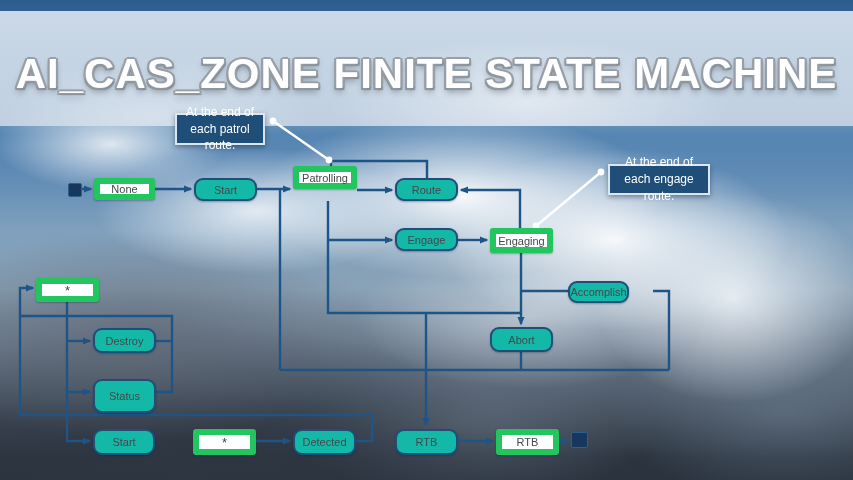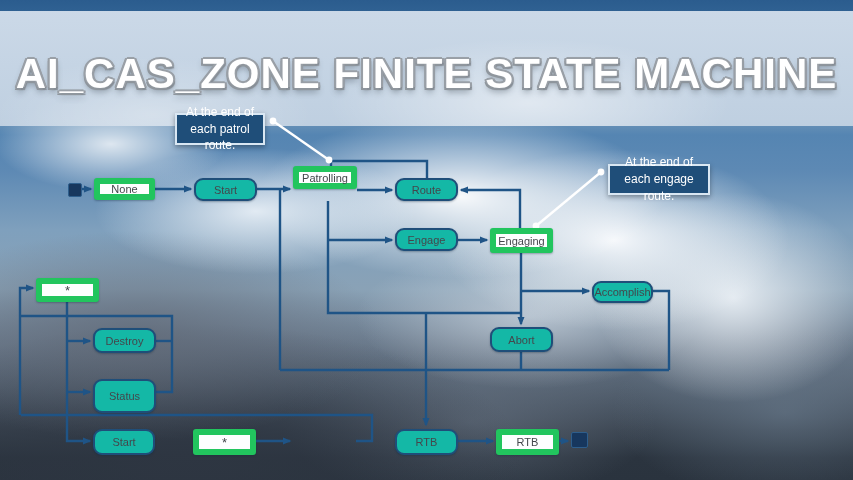--- a/index.html
+++ b/index.html
@@ -133,41 +133,44 @@
       </div>
       <div class="node event" style="left: 395px; top: 178px; width: 63px; height: 23px;">
         <span>Route</span>
       </div>
       <div class="node event" style="left: 395px; top: 228px; width: 63px; height: 23px;">
         <span>Engage</span>
       </div>
       <div class="node state" style="left: 490px; top: 228px; width: 63px; height: 25px;">
         <span>Engaging</span>
       </div>
-      <div class="node event" style="left: 592px; top: 281px; width: 61px; height: 22px;">
+      <div class="node event" style="left: 568px; top: 281px; width: 61px; height: 22px;">
         <span>Accomplish</span>
       </div>
       <div class="node event" style="left: 490px; top: 327px; width: 63px; height: 25px;">
         <span>Abort</span>
       </div>
       <div class="node state" style="left: 36px; top: 278px; width: 63px; height: 24px;">
         <span class="asterisk">*</span>
       </div>
       <div class="node event" style="left: 93px; top: 328px; width: 63px; height: 25px;">
         <span>Destroy</span>
       </div>
       <div class="node event" style="left: 93px; top: 379px; width: 63px; height: 34px;">
         <span>Status</span>
       </div>
       <div class="node event" style="left: 93px; top: 429px; width: 62px; height: 26px;">
         <span>Start</span>
       </div>
       <div class="node state" style="left: 193px; top: 429px; width: 63px; height: 26px;">
         <span class="asterisk">*</span>
       </div>
+      <div class="node event" style="left: 293px; top: 429px; width: 63px; height: 26px;">
+        <span>Detected</span>
+      </div>
       <div class="node event" style="left: 395px; top: 429px; width: 63px; height: 26px;">
         <span>RTB</span>
       </div>
       <div class="node state" style="left: 496px; top: 429px; width: 63px; height: 26px;">
         <span>RTB</span>
       </div>
       <div class="node terminal" style="left: 571px; top: 432px; width: 17px; height: 16px;"></div>
     </div>
 
   <div class="callout" style="left: 175px; top: 113px; width: 90px; height: 32px; background: rgb(31, 78, 121); border-color: rgb(217, 231, 243);">At the end of

